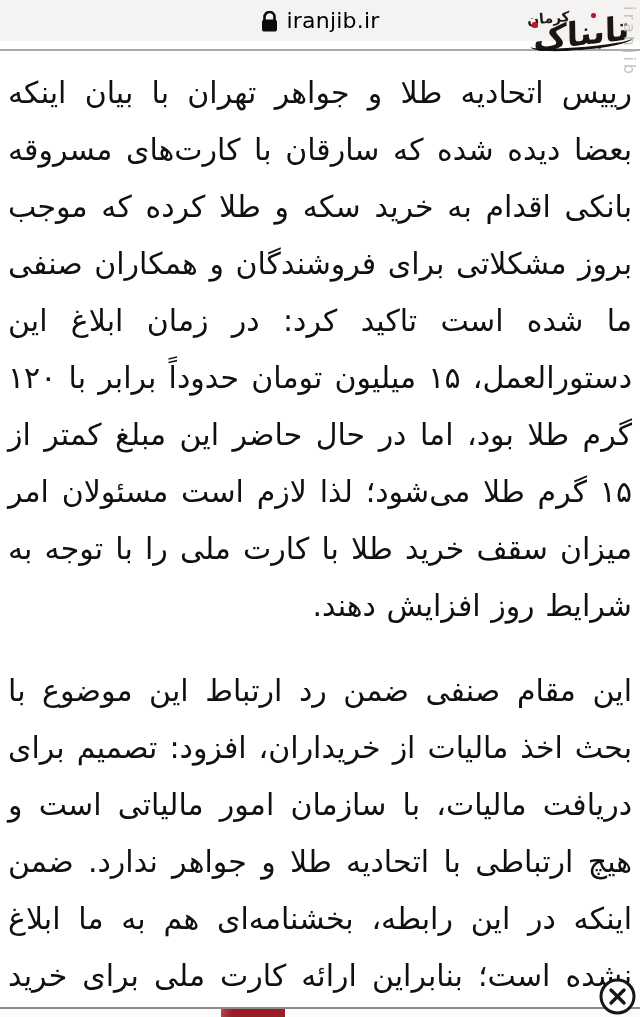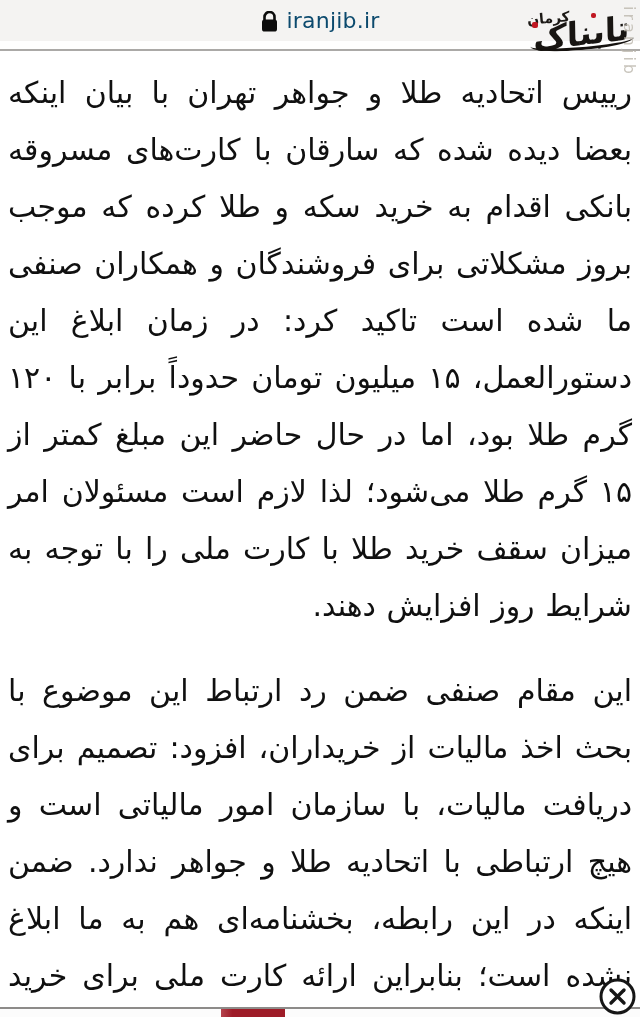--- a/index.html
+++ b/index.html
@@ -20,21 +20,21 @@
     width: 640px; height: 41px;
     background: #f4f3f2;
     display: flex;
     align-items: center;
     justify-content: center;
     gap: 9px;
   }
   .lock-icon { width: 17px; height: 21px; display: block; margin-top: 1px; }
   .url-text {
     font-size: 22px;
-    color: #0c4a6e;
+    color: #000000;
     letter-spacing: 0.2px;
   }
   .chrome-divider {
     position: absolute;
     top: 49px; left: 0;
     width: 640px; height: 2px;
     background: #aba9a7;
   }
 
   

